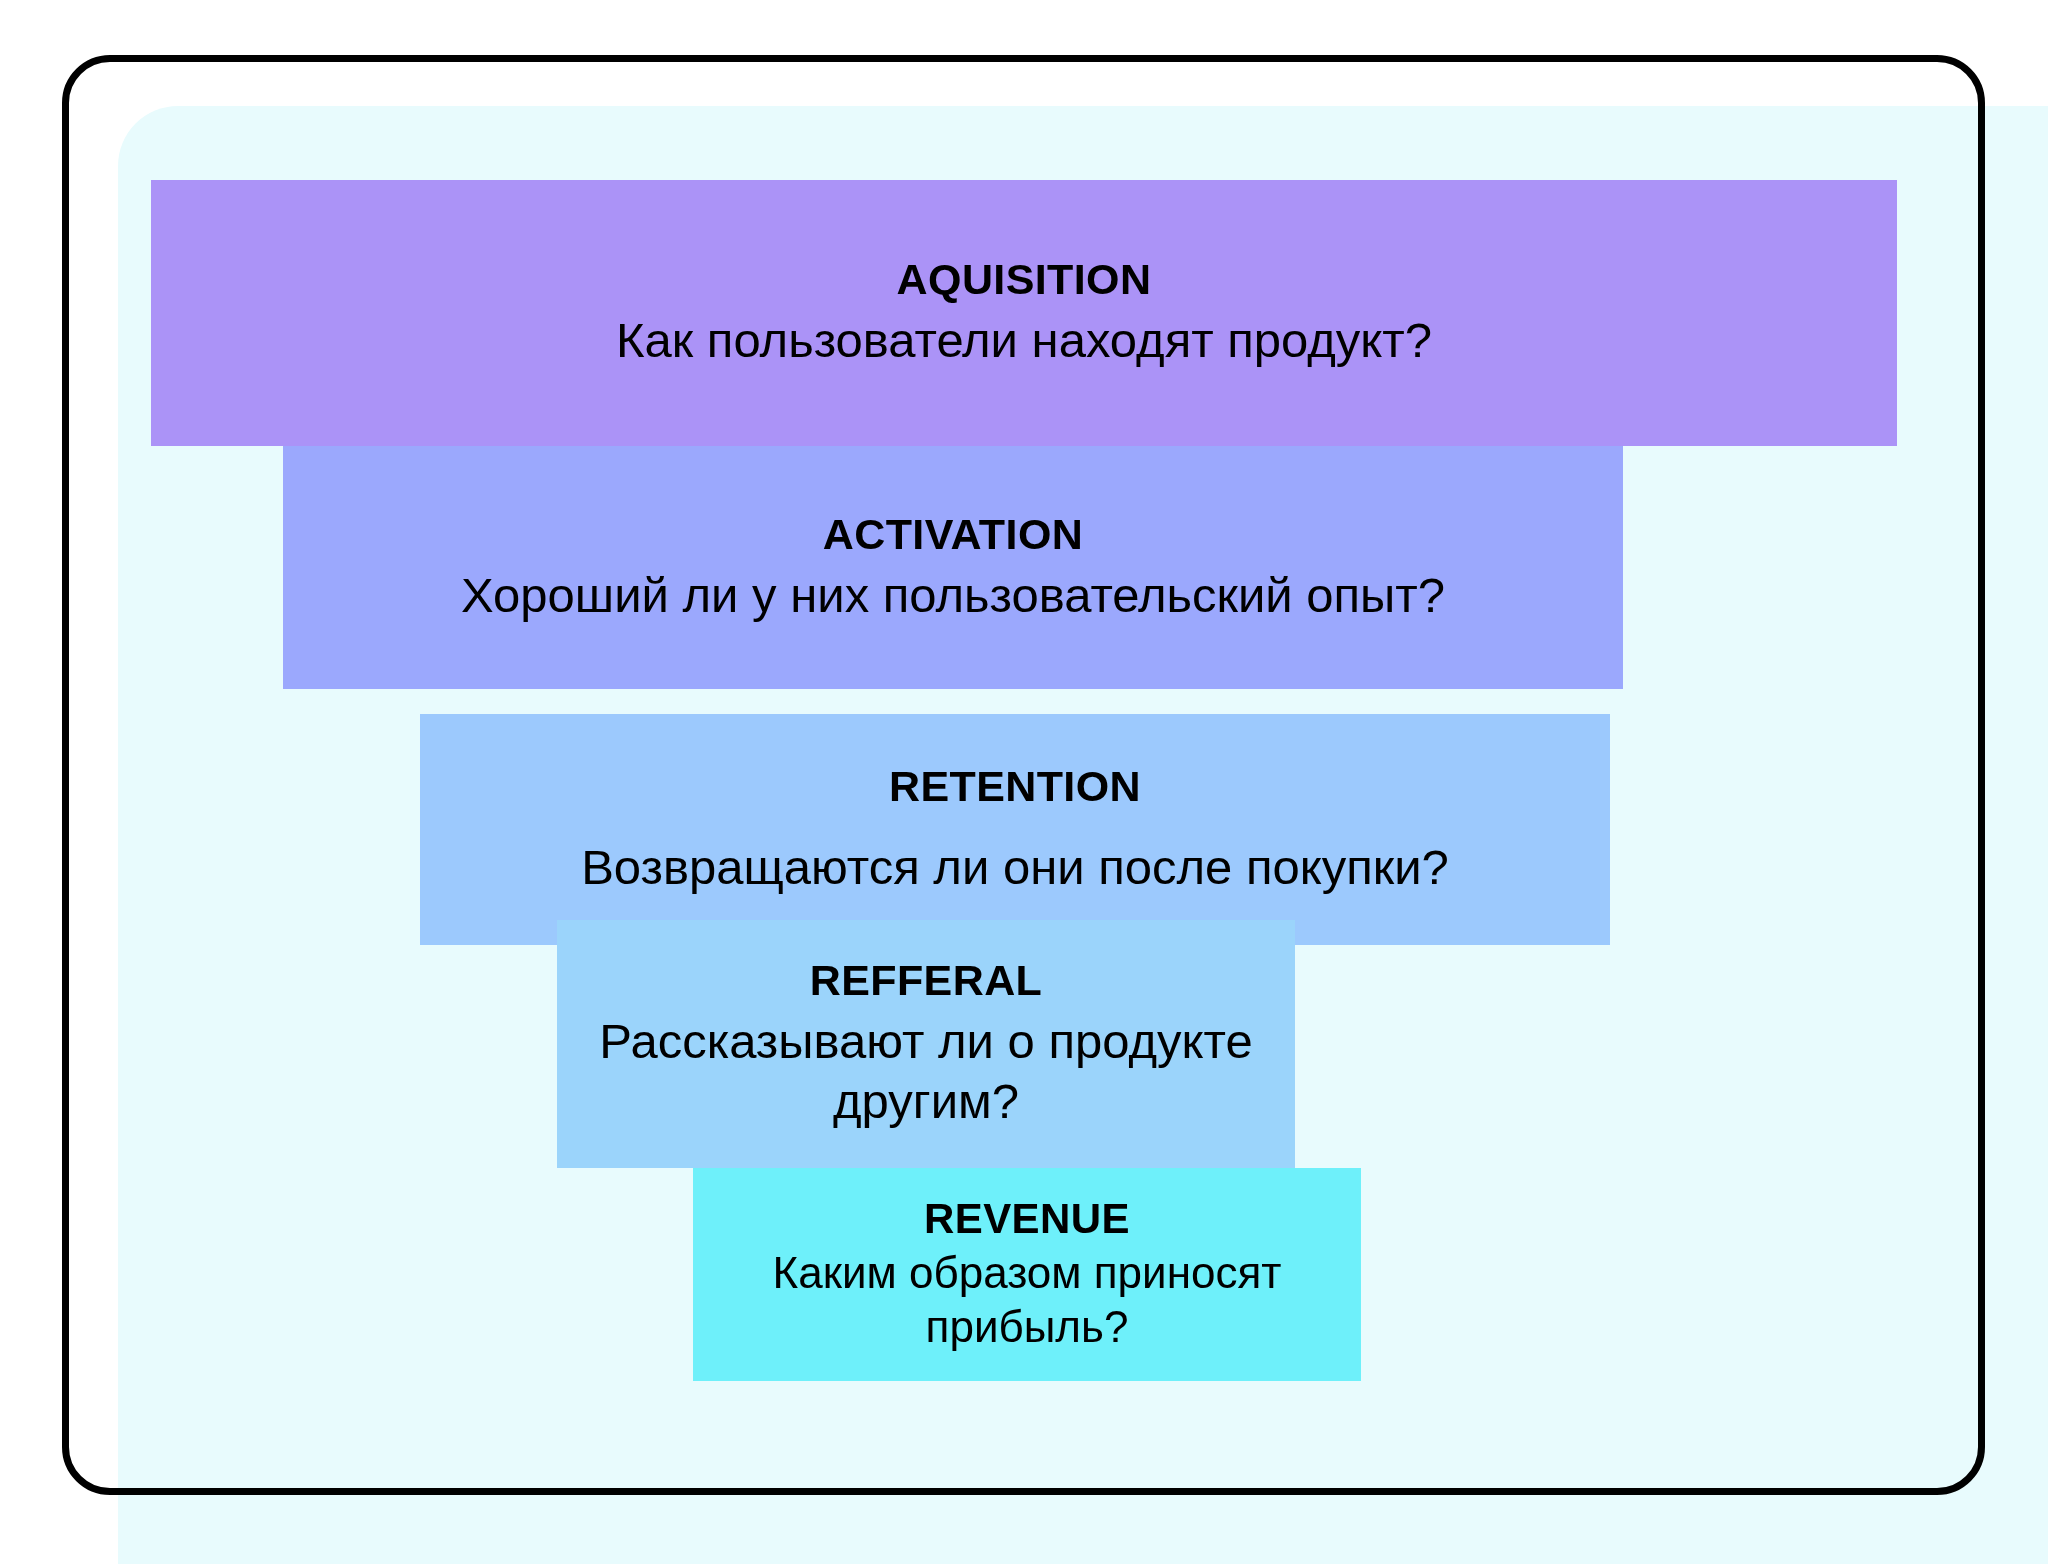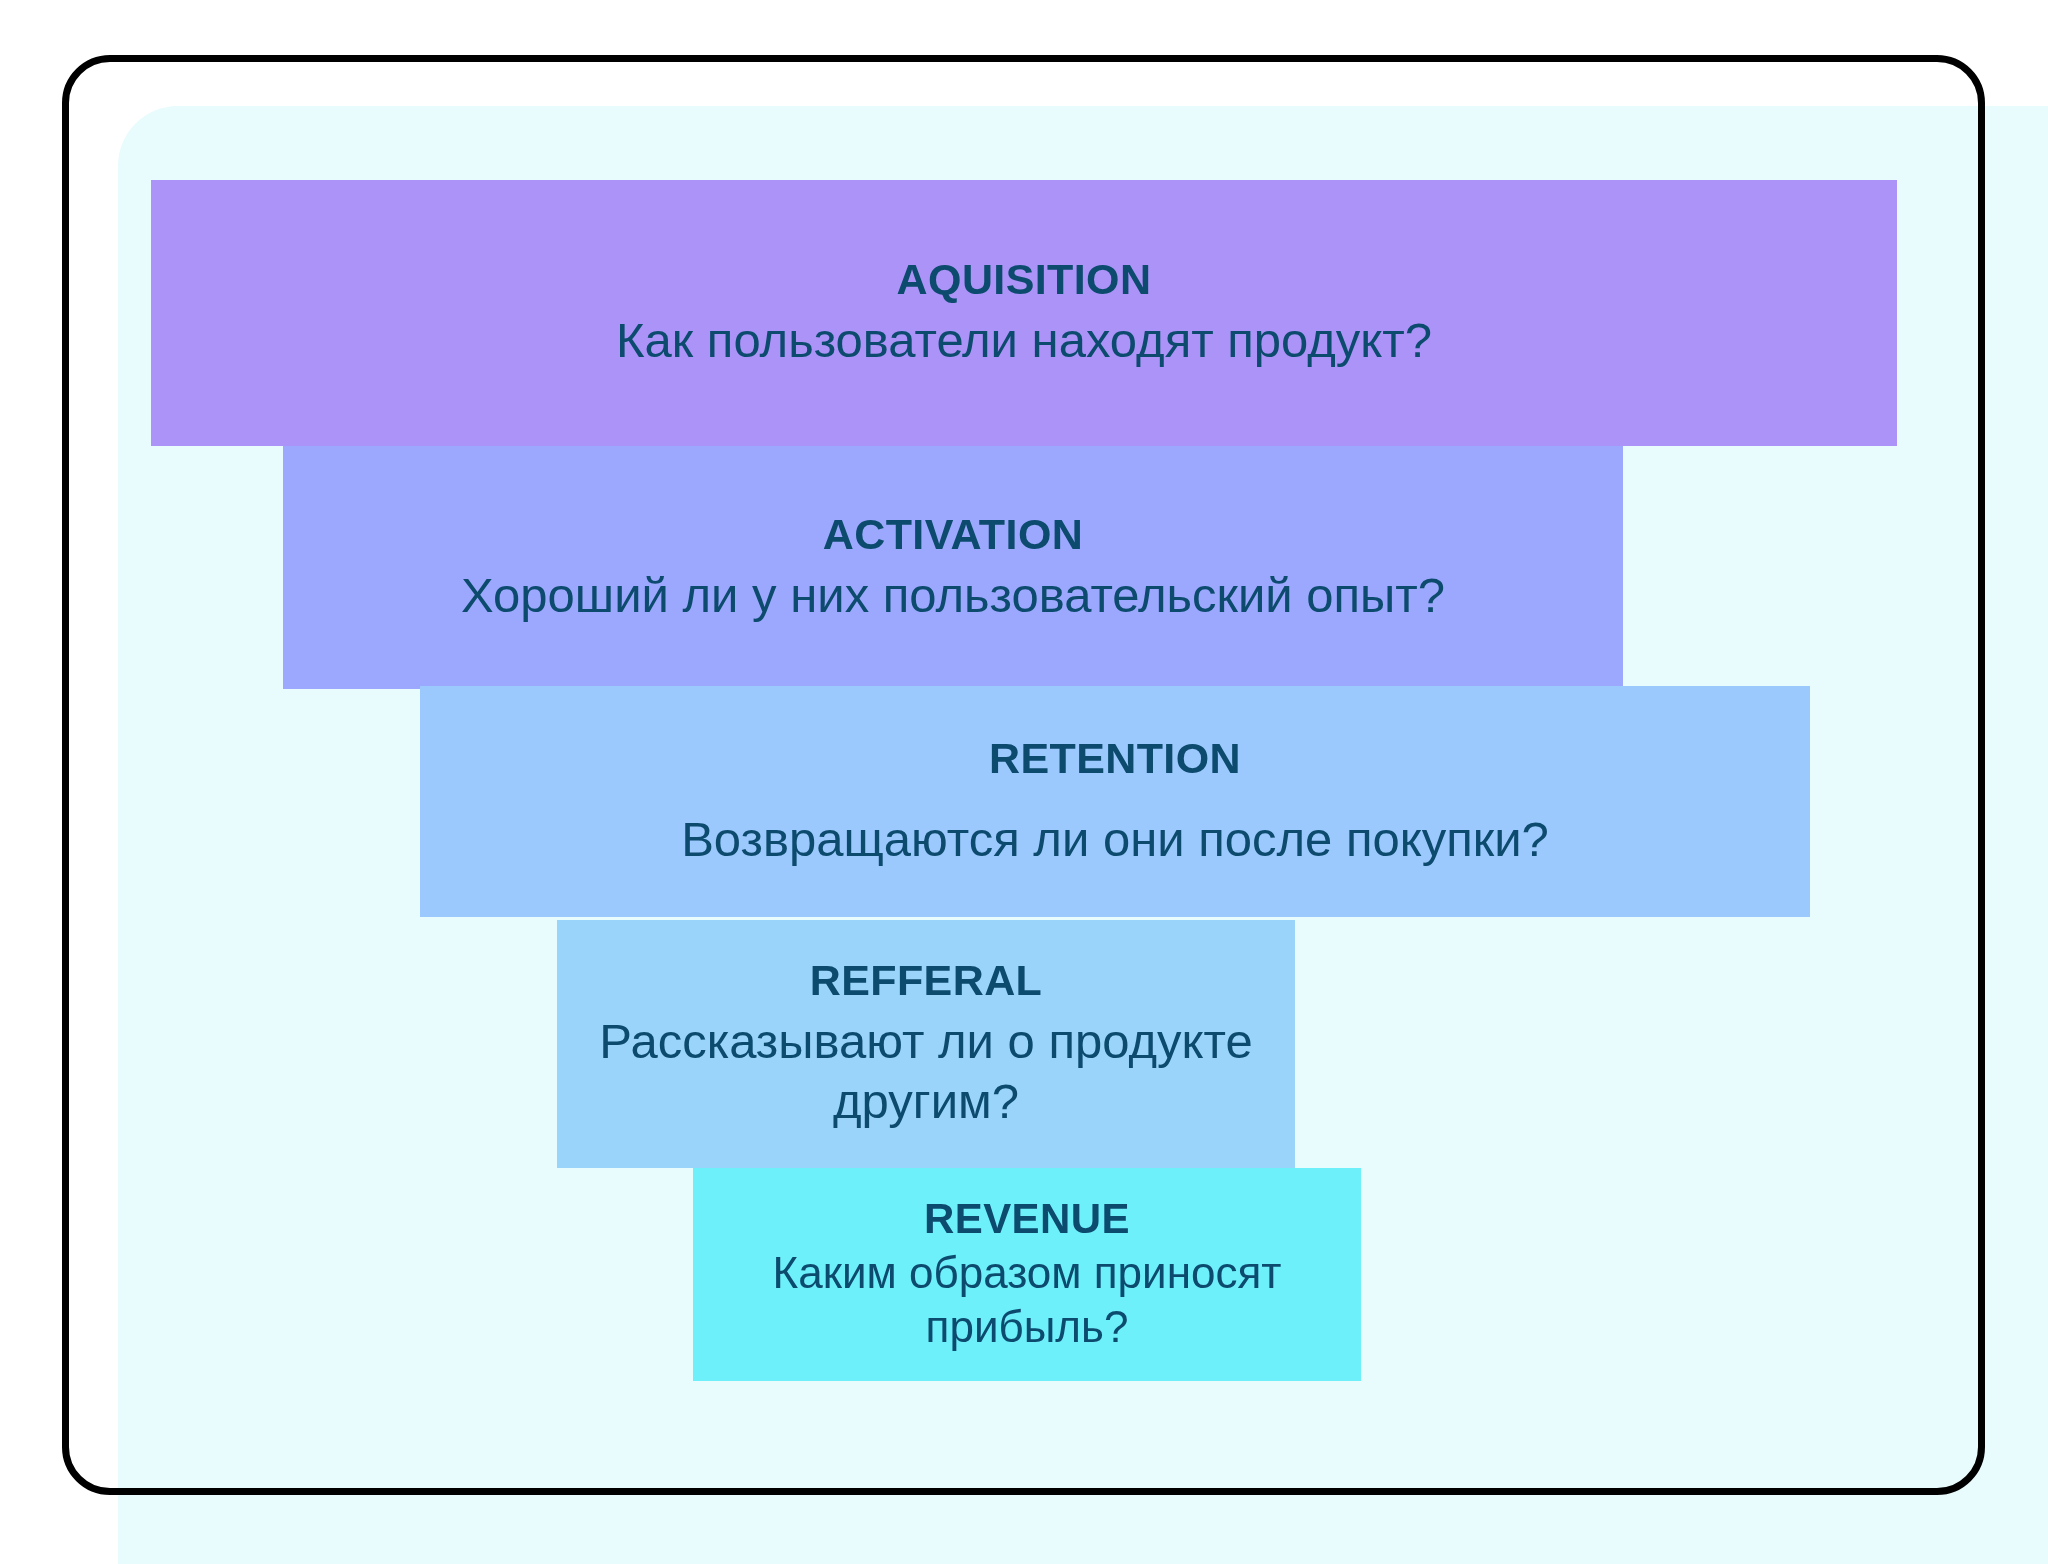--- a/index.html
+++ b/index.html
@@ -50,21 +50,21 @@
     height: 1564px;
   }
 
   .funnel-band {
     position: absolute;
     display: flex;
     flex-direction: column;
     align-items: center;
     justify-content: center;
     box-sizing: border-box;
-    color: #0c4a6e;
+    color: #000000;
     text-align: center;
   }
 
   .band-title {
     font-weight: 700;
     font-size: 43px;
     letter-spacing: 0.4px;
     line-height: 1.12;
     white-space: nowrap;
   }
@@ -83,21 +83,21 @@
   }
   #band-aquisition .band-subtitle { max-width: 1500px; }
 
   #band-activation {
     left: 283px;  top: 446px;  width: 1340px; height: 243px;
     background: #9ba8fd;
   }
   #band-activation .band-subtitle { max-width: 1360px; }
 
   #band-retention {
-    left: 420px;  top: 686px;  width: 1390px; height: 231px;
+    left: 420px;  top: 714px;  width: 1190px; height: 231px;
     background: #9cc9fd;
   }
   #band-retention .band-subtitle { max-width: 1110px; margin-top: 28px; }
 
   #band-refferal {
     left: 557px;  top: 920px;  width: 738px; height: 248px;
     background: #9bd4fb;
   }
   #band-refferal .band-subtitle { max-width: 780px; }
 

